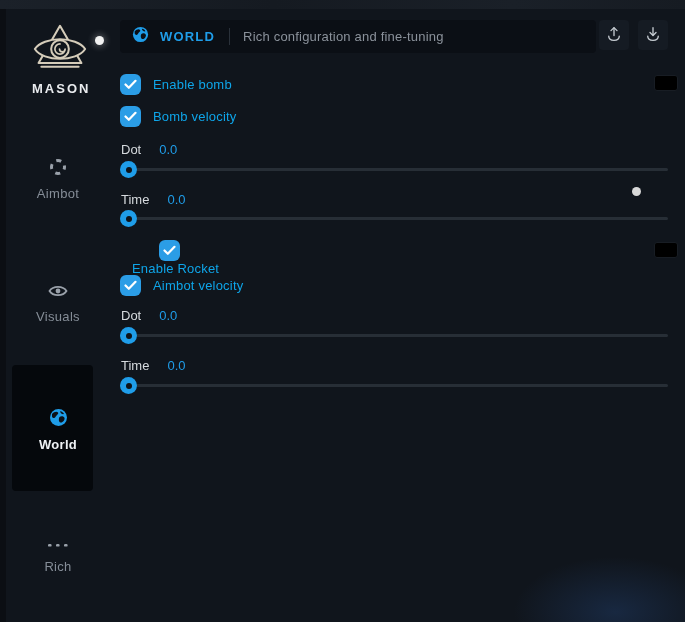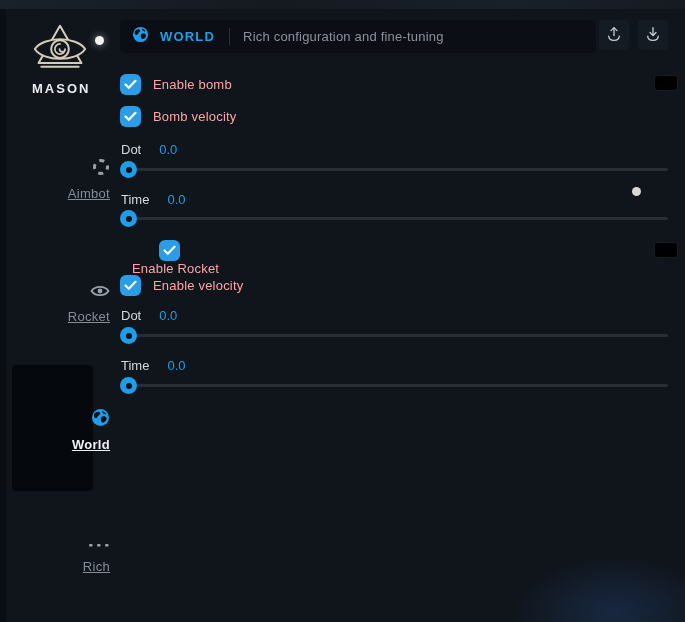--- a/index.html
+++ b/index.html
@@ -16,22 +16,22 @@
   
   .window { position:absolute; left:6px; top:9px; width:679px; height:613px;
     background:#10151c; }
 
   
   .sidebar { position:absolute; left:0; top:0; width:108px; height:613px; }
   .logo { position:absolute; left:26px; top:14px; width:56px; text-align:right; }
   .logo svg { display:block; margin:0 auto; }
   .brand-name { margin-top:4px; color:#e9ebee; font-size:13px; font-weight:bold;
     letter-spacing:2px; }
-  .nav-item { position:absolute; left:0; width:104px; text-align:right;
-    color:#858d97; cursor:pointer;text-decoration:underline; }
+  .nav-item { position:absolute; left:0; width:104px; text-align:center;
+    color:#858d97; cursor:pointer; }
   .nav-item .nav-label { font-size:13px; margin-top:6px; letter-spacing:.3px; }
   .nav-item svg { display:inline-block; }
   .nav-active-panel { position:absolute; left:6px; top:356px; width:81px; height:126px;
     background:#05080c; border-radius:4px; }
   .nav-item.active { color:#eef1f4; }
   .nav-item.active .nav-label { font-weight:bold; }
 
   .cursor-dot { position:absolute; border-radius:50%; }
   .dot-a { left:95px; top:36px; width:9px; height:9px; background:#f2f2f2;
     box-shadow:0 0 6px 2px rgba(255,255,255,.25); }
@@ -49,21 +49,21 @@
     border:none; border-radius:4px; display:flex; align-items:center; justify-content:center;
     cursor:pointer; }
   .btn-upload { left:593px; }
   .btn-download { left:632px; }
 
   
   .content { position:absolute; left:114px; top:44px; width:565px; height:569px; }
   .check-row { position:absolute; left:0; display:flex; align-items:center; cursor:pointer; }
   .checkbox { width:21px; height:21px; border-radius:6px; background:#2b9de6;
     display:flex; align-items:center; justify-content:center; }
-  .check-label { margin-left:12px; color:#fca5a5; font-size:13px; letter-spacing:.2px; }
+  .check-label { margin-left:12px; color:#0ea5e9; font-size:13px; letter-spacing:.2px; }
   .swatch { position:absolute; left:534px; width:24px; height:16px; background:#000000;
     border-radius:3px; border:1px solid #181d24; cursor:pointer; }
 
   .slider-label { position:absolute; left:1px; font-size:13px; color:#d6dade; }
   .slider-label .val { color:#1f9de9; margin-left:18px; }
   .slider { position:absolute; left:0; width:548px; height:17px; cursor:pointer; }
   .slider .track { position:absolute; left:0; top:7px; width:548px; height:3px;
     background:#272e36; border-radius:2px; }
   .slider .knob { position:absolute; left:0; top:0; width:17px; height:17px;
     border-radius:50%; background:#1f9de9; }
@@ -118,21 +118,21 @@
         <div class="nav-label">Aimbot</div>
       </div>
 
       <div class="nav-item" style="top:274px;">
         <span>
           <svg width="20" height="16" viewBox="0 0 20 16" fill="none" stroke="#9aa1aa" stroke-width="1.8">
             <path d="M1.5 8 C 5 2.5, 15 2.5, 18.5 8 C 15 13.5, 5 13.5, 1.5 8 Z"></path>
             <circle cx="10" cy="8" r="2.4" fill="#9aa1aa" stroke="none"></circle>
           </svg>
         </span>
-        <div class="nav-label">Rocket</div>
+        <div class="nav-label">Visuals</div>
       </div>
 
       <div class="nav-active-panel">
         
       </div>
       <div class="nav-item active" style="top:399px;">
         <span>
           <svg width="19" height="19" viewBox="0 0 19 19">
             <circle cx="9.5" cy="9.5" r="8.5" fill="#1f9de9"></circle>
             <path d="M3 6 C5 3.5 8 3 9 4.5 C10 6 7.5 7 6.5 9 C5.5 11 3.5 10 3 8.5 Z" fill="#0c1118"></path>
@@ -230,21 +230,21 @@
         <span class="check-label">Enable Rocket</span>
       </div>
       <div class="swatch swatch-rocket"></div>
 
       <div class="check-row row-rocket-velocity">
         <span class="checkbox">
           <svg width="13" height="11" viewBox="0 0 13 11" fill="none" stroke="#ffffff" stroke-width="2.2" stroke-linecap="round" stroke-linejoin="round">
             <path d="M1.5 5.5 L4.8 8.8 L11.5 1.8"></path>
           </svg>
         </span>
-        <span class="check-label">Enable velocity</span>
+        <span class="check-label">Aimbot velocity</span>
       </div>
 
       <div class="slider-label lbl-rocket-dot"><span>Dot</span><span class="val">0.0</span></div>
       <div class="slider sl-rocket-dot">
         <div class="track"></div>
         <div class="knob"></div>
       </div>
 
       <div class="slider-label lbl-rocket-time"><span>Time</span><span class="val">0.0</span></div>
       <div class="slider sl-rocket-time">

